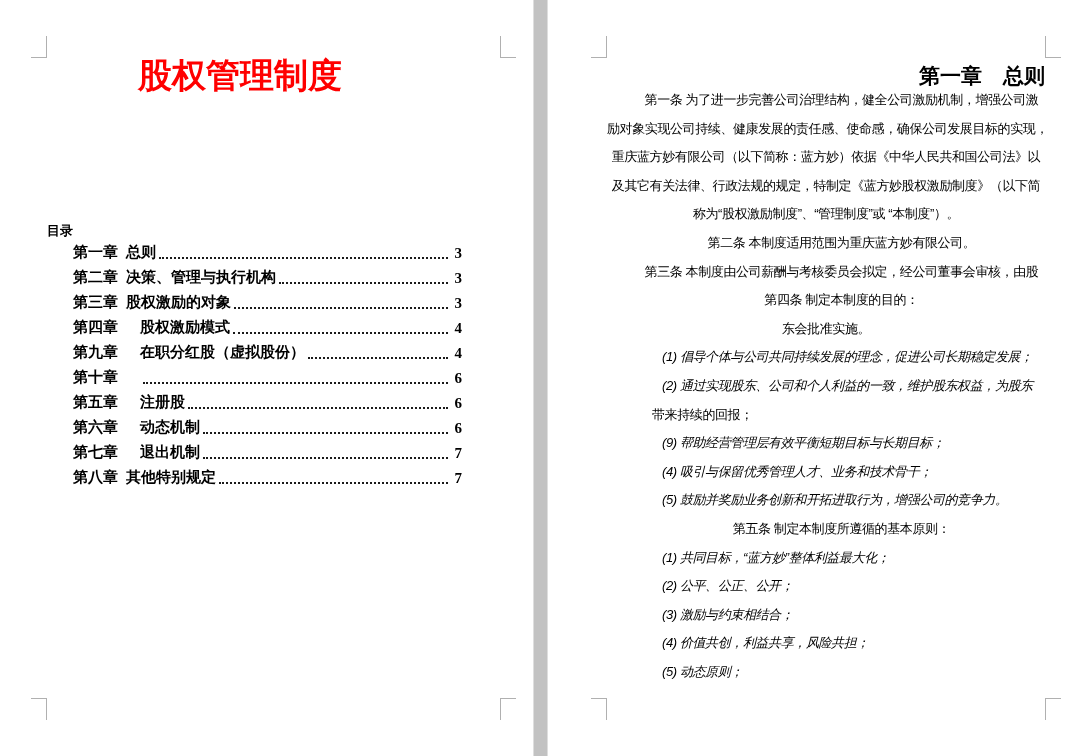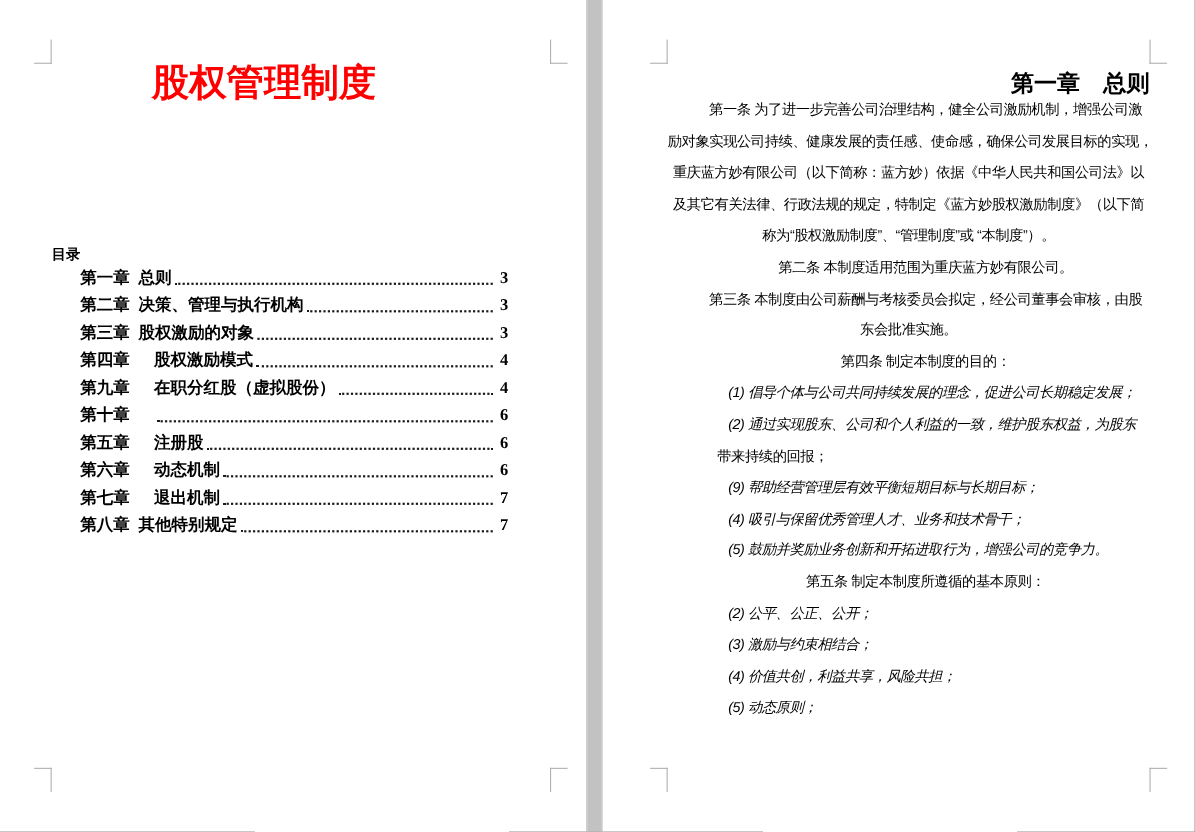--- a/index.html
+++ b/index.html
@@ -173,29 +173,30 @@
 
     <h2 class="chapter-heading">第一章　总则</h2>
     <div class="body-lines">
         <div class="body-line ind-para">第一条 为了进一步完善公司治理结构，健全公司激励机制，增强公司激</div>
         <div class="body-line ind-flush">励对象实现公司持续、健康发展的责任感、使命感，确保公司发展目标的实现，</div>
         <div class="body-line ind-flush">重庆蓝方妙有限公司（以下简称：蓝方妙）依据《中华人民共和国公司法》以</div>
         <div class="body-line ind-flush">及其它有关法律、行政法规的规定，特制定《蓝方妙股权激励制度》（以下简</div>
         <div class="body-line ind-flush">称为“股权激励制度”、“管理制度”或 “本制度”）。</div>
         <div class="body-line ind-para">第二条 本制度适用范围为重庆蓝方妙有限公司。</div>
         <div class="body-line ind-para">第三条 本制度由公司薪酬与考核委员会拟定，经公司董事会审核，由股</div>
+        <div class="body-line ind-para">第四条 制定本制度的目的：</div>
         <div class="body-line ind-flush">东会批准实施。</div>
-        <div class="body-line ind-para">第四条 制定本制度的目的：</div>
         <div class="body-line ind-item">(1) 倡导个体与公司共同持续发展的理念，促进公司长期稳定发展；</div>
         <div class="body-line ind-item">(2) 通过实现股东、公司和个人利益的一致，维护股东权益，为股东</div>
         <div class="body-line ind-cont">带来持续的回报；</div>
         <div class="body-line ind-item">(9) 帮助经营管理层有效平衡短期目标与长期目标；</div>
         <div class="body-line ind-item">(4) 吸引与保留优秀管理人才、业务和技术骨干；</div>
         <div class="body-line ind-item">(5) 鼓励并奖励业务创新和开拓进取行为，增强公司的竞争力。</div>
         <div class="body-line ind-para">第五条 制定本制度所遵循的基本原则：</div>
+        <div class="body-line ind-item">(1) 共同目标，“蓝方妙”整体利益最大化；</div>
         <div class="body-line ind-item">(2) 公平、公正、公开；</div>
         <div class="body-line ind-item">(3) 激励与约束相结合；</div>
         <div class="body-line ind-item">(4) 价值共创，利益共享，风险共担；</div>
         <div class="body-line ind-item">(5) 动态原则；</div>
       </div>
   </div>
 
 </div>
 
 </body></html>

